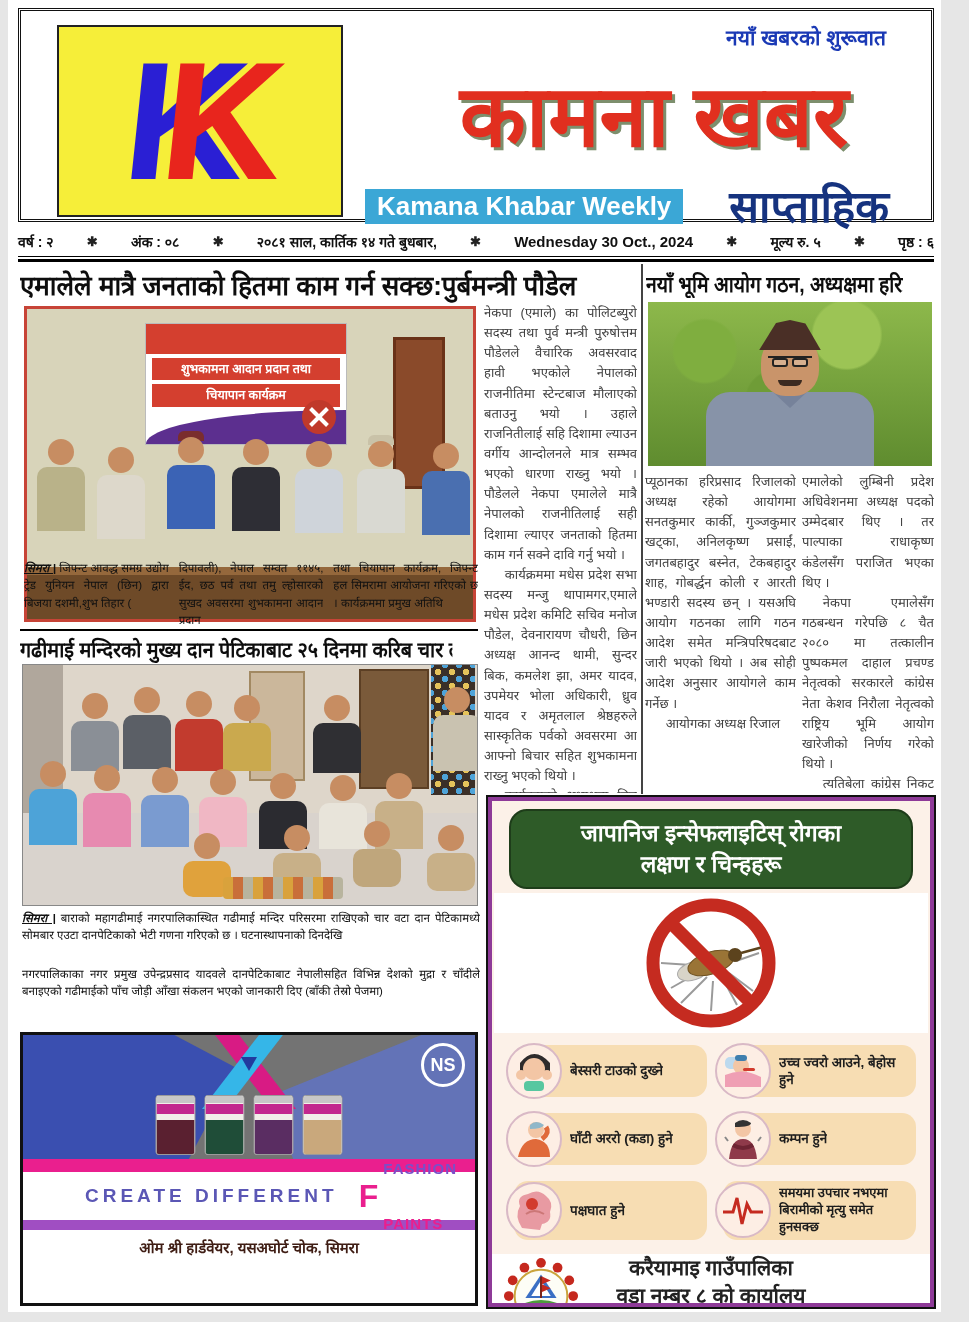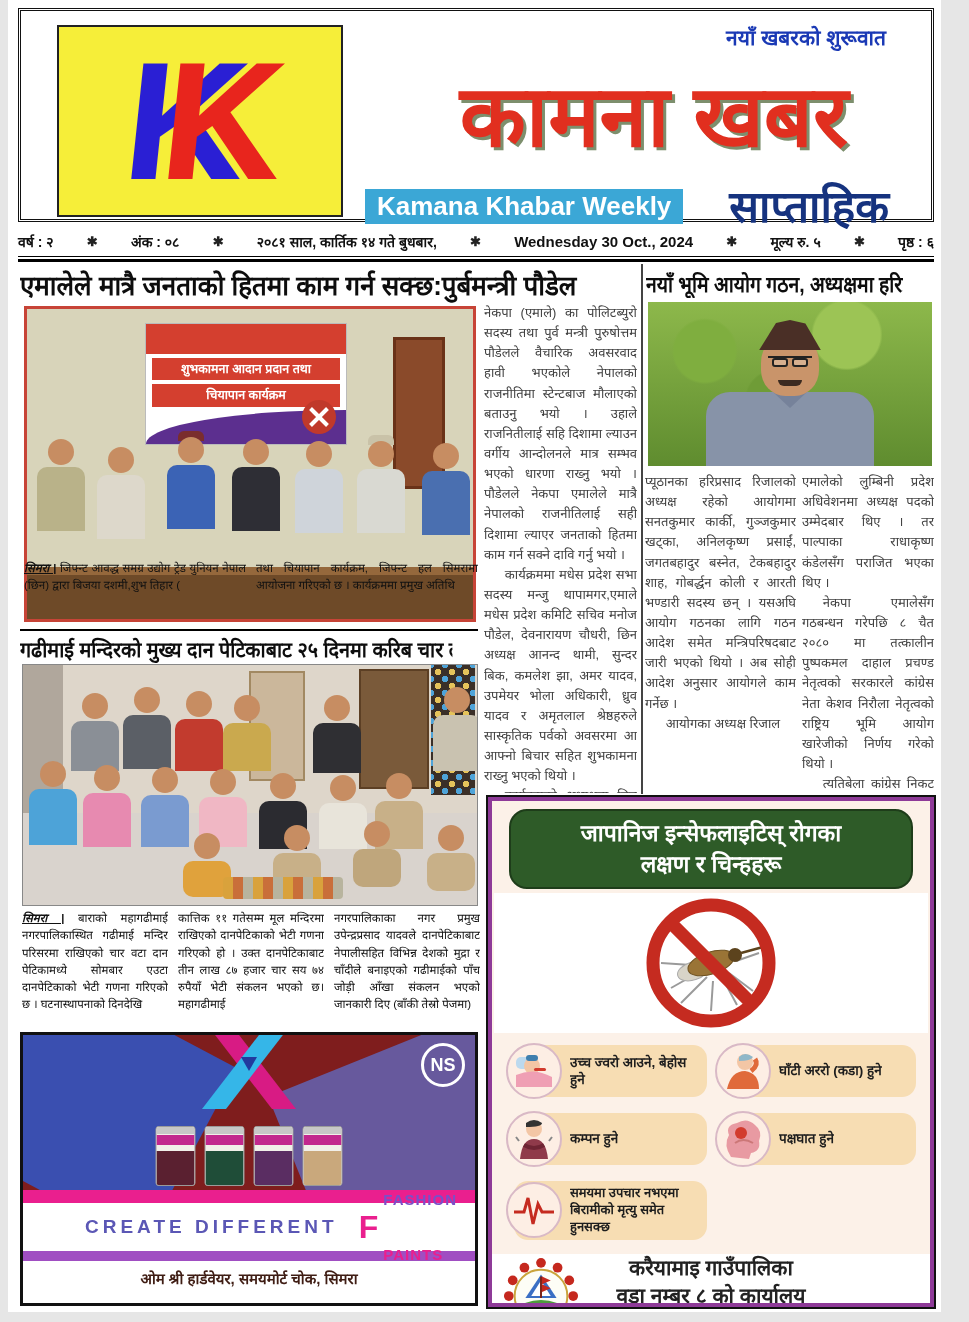--- a/index.html
+++ b/index.html
@@ -43,21 +43,21 @@
   .bodycol { font-size:13px; line-height:1.55; text-align:justify; color:#404040; overflow:hidden; }
   .bodycol p { text-indent:1.6em; }
   .bodycol p:first-child { text-indent:0; }
   .story1-body { left:484px; top:303px; width:153px; height:490px; }
   .s3col1 { left:645px; top:472px; width:151px; height:322px; }
   .s3col2 { left:802px; top:472px; width:132px; height:322px; }
   .cap-lead { font-weight:bold; font-style:italic; text-decoration:underline; }
   .caption { display:flex; gap:10px; font-size:11.5px; line-height:1.5; text-align:justify; color:#111; overflow:hidden; }
   .caption > div { flex:1; overflow:hidden; }
   .caption1 { left:24px; top:560px; width:454px; height:64px; }
-  .caption2 { left:22px; top:910px; width:458px; height:102px; }
+  .caption2 { left:22px; top:910px; width:458px; height:102px;flex-direction:column; }
 
   
   .photo1 { left:24px; top:306px; width:452px; height:316px; border:3px solid #c74437; background:#d8d4ba; overflow:hidden; }
   .p1-door { position:absolute; right:28px; top:28px; width:52px; height:152px; background:#8a4a2a; border:3px solid #6a3218; }
   .p1-banner { position:absolute; left:118px; top:14px; width:202px; height:122px; background:#fff; border:1px solid #bbb; }
   .p1-banner-top { height:30px; background:#d43f2f; }
   .p1-banner-mid { background:#d43f2f; margin:4px 6px 0 6px; color:#fff; font-weight:bold; font-size:12.5px;
                    text-align:center; padding:3px 2px; line-height:1.3; }
   .p1-wave { position:absolute; left:0; bottom:0; width:100%; height:34px; background:#5c2f8f; border-radius:100% 0 0 0; }
   .p1-gear { position:absolute; right:10px; bottom:10px; width:34px; height:34px; background:#c0392b; border-radius:50%; }
@@ -97,21 +97,21 @@
   .pt-topi { position:absolute; left:50%; bottom:116px; transform:translateX(-50%); width:70px; height:30px;
              background:#4a2f26; clip-path:polygon(6% 100%, 30% 10%, 50% 0, 72% 12%, 94% 100%); }
   .pt-glasses { position:absolute; left:50%; bottom:100px; transform:translateX(-50%); width:44px; height:10px;
                 border-top:2px solid #222; display:flex; gap:4px; justify-content:center; }
   .pt-glasses span { width:16px; height:9px; border:2px solid #222; border-radius:3px; background:rgba(255,255,255,.25); }
   .pt-mustache { position:absolute; left:50%; bottom:80px; transform:translateX(-50%); width:24px; height:6px;
                  background:#3c2a20; border-radius:0 0 8px 8px; }
 
   
   .paints { left:20px; top:1032px; width:458px; height:274px; border:3px solid #111; background:#fff; overflow:hidden; }
-  .pa-blue { position:relative; height:155px; background:#7f1d1d; overflow:hidden;text-align:center; }
+  .pa-blue { position:relative; height:124px; background:#737373; overflow:hidden;text-align:center; }
   .pa-tri1 { position:absolute; left:-40px; top:-30px; width:220px; height:200px; background:#3a4fb0; transform:rotate(28deg); }
   .pa-tri2 { position:absolute; right:-60px; top:10px; width:240px; height:190px; background:#5d74d4; transform:rotate(-22deg); opacity:.7; }
   .pa-x { position:absolute; left:50%; top:-4px; transform:translateX(-50%); }
   .pa-ns { position:absolute; right:10px; top:8px; width:44px; height:44px; border:3px solid #fff; border-radius:50%;
            color:#fff; font-weight:bold; font-size:18px; display:flex; align-items:center; justify-content:center; }
   .pa-cans { position:absolute; left:50%; bottom:4px; transform:translateX(-50%); display:flex; gap:9px; }
   .can { width:40px; height:60px; background:#f1efe9; border:1px solid #9a9a9a; border-radius:3px; position:relative; overflow:hidden; }
   .can::before { content:""; position:absolute; left:0; top:0; width:100%; height:7px; background:#c7c7c7; }
   .can .band { position:absolute; left:0; top:8px; width:100%; height:10px; background:#c2288e; }
   .can .label { position:absolute; left:0; bottom:0; width:100%; height:34px; }
@@ -221,20 +221,21 @@
   </div>
 
   <div class="abs bodycol story1-body">
     <p>नेकपा (एमाले) का पोलिटब्युरो सदस्य तथा पुर्व मन्त्री पुरुषोत्तम पौडेलले वैचारिक अवसरवाद हावी भएकोले नेपालको राजनीतिमा स्टेन्टबाज मौलाएको बताउनु भयो । उहाले राजनितीलाई सहि दिशामा ल्याउन वर्गीय आन्दोलनले मात्र सम्भव भएको धारणा राख्नु भयो । पौडेलले नेकपा एमालेले मात्रै नेपालको राजनीतिलाई सही दिशामा ल्याएर जनताको  हितमा काम गर्न सक्ने दावि गर्नु भयो ।</p>
     <p>कार्यक्रममा मधेस प्रदेश सभा सदस्य मन्जु थापामगर,एमाले मधेस प्रदेश कमिटि सचिव मनोज पौडेल, देवनारायण चौधरी, छिन अध्यक्ष आनन्द थामी, सुन्दर बिक, कमलेश झा, अमर यादव, उपमेयर भोला अधिकारी, ध्रुव यादव र अमृतलाल श्रेष्ठहरुले सास्कृतिक पर्वको अवसरमा आ आफ्नो बिचार सहित शुभकामना राख्नु भएको थियो ।</p>
     <p>कार्यक्रमको अध्यक्षता छिन मदेश प्रदेशका अध्यक्ष हेमराज न्यौपाने, स्वागत मन्तव्य मनोज चौधरी र सहजीकरण प्रेम चौधरीले गर्नु भएको थियो ।</p>
   </div>
 
   <div class="abs caption caption1">
     <div><span class="cap-lead">सिमरा |</span> <span>जिफ्न्ट आवद्ध समग्र उद्योग ट्रेड युनियन नेपाल (छिन) द्वारा बिजया दशमी,शुभ तिहार (</span></div>
+    <div>दिपावली), नेपाल सम्वत ११४५, ईद, छठ पर्व तथा तमु ल्होसारको सुखद अवसरमा शुभकामना आदान प्रदान</div>
     <div>तथा चियापान कार्यक्रम, जिफ्न्ट हल सिमरामा आयोजना गरिएको छ ।  कार्यक्रममा प्रमुख अतिथि</div>
   </div>
 
   <div class="abs headline h3">नयाँ भूमि आयोग गठन, अध्यक्षमा हरिप्रसाद रिजाल</div>
   <div class="abs photo3">
     <div class="pt-body"></div>
     <div class="pt-collar"></div>
     <div class="pt-head"></div>
     <div class="pt-topi"></div>
     <div class="pt-glasses">
@@ -329,21 +330,20 @@
       </div>
     <div class="person" style="left:160px;bottom:8px;top:auto">
         <div class="head"></div>
         <div class="torso" style="background:#e0a23c;height:36px;border-radius:10px"></div>
       </div>
     <div class="money"></div>
   </div>
 
   <div class="abs caption caption2">
     <div><span class="cap-lead">सिमरा |</span> <span>बाराको महागढीमाई नगरपालिकास्थित गढीमाई मन्दिर परिसरमा राखिएको चार वटा दान पेटिकामध्ये सोमबार एउटा दानपेटिकाको भेटी गणना गरिएको छ । घटनास्थापनाको दिनदेखि</span></div>
-    <div>कात्तिक ११ गतेसम्म मूल मन्दिरमा राखिएको दानपेटिकाको भेटी गणना गरिएको हो ।  उक्त दानपेटिकाबाट तीन लाख ८७ हजार चार सय ७४ रुपैयाँ भेटी संकलन भएको छ। महागढीमाई</div>
     <div>नगरपालिकाका नगर प्रमुख उपेन्द्रप्रसाद यादवले दानपेटिकाबाट नेपालीसहित विभिन्न देशको मुद्रा र चाँदीले बनाइएको गढीमाईको पाँच जोड़ी आँखा संकलन भएको जानकारी दिए (बाँकी तेस्रो पेजमा)</div>
   </div>
 
   <div class="abs paints">
     <div class="pa-blue">
       <div class="pa-tri1"></div>
       <div class="pa-tri2"></div>
       <svg class="pa-x" width="110" height="78" viewBox="0 0 110 78">
         <polygon points="18,0 42,0 102,78 78,78" fill="#d81b84"></polygon>
         <polygon points="68,0 92,0 32,78 8,78" fill="#35b6e8"></polygon>
@@ -375,21 +375,21 @@
       <div class="pa-brand">
         <span class="pa-f">F</span>
         <span class="pa-brand-txt">
           <span class="t1">FASHION</span>
           <span class="t2">PAINTS</span>
         </span>
       </div>
     </div>
     <div class="pa-purple"></div>
     <div class="pa-addr">
-      <div>ओम श्री हार्डवेयर, समयमोर्ट चोक, सिमरा</div>
+      <div>ओम श्री हार्डवेयर, यसअघोर्ट चोक, सिमरा</div>
     </div>
   </div>
 
   <div class="abs je">
     <div class="je-title">
       <div>जापानिज इन्सेफलाइटिस् रोगका</div>
       <div>लक्षण र चिन्हहरू</div>
     </div>
     <div class="je-mosq">
       <svg width="140" height="140" viewBox="0 0 140 140">
@@ -399,20 +399,32 @@
         </g>
         <ellipse cx="52" cy="78" rx="16" ry="9" fill="#d8d4c8" stroke="#aaa" transform="rotate(-18 52 78)"></ellipse>
         <ellipse cx="70" cy="70" rx="24" ry="11" fill="#9a7436" stroke="#6e511f" transform="rotate(-18 70 70)"></ellipse>
         <circle cx="94" cy="62" r="7" fill="#5c431d"></circle>
         <path d="M100 60 L122 54" stroke="#5c431d" stroke-width="2.5"></path>
         <circle cx="70" cy="70" r="58" fill="none" stroke="#c52b20" stroke-width="13"></circle>
         <line x1="29" y1="29" x2="111" y2="111" stroke="#c52b20" stroke-width="13"></line>
       </svg>
     </div>
     <div class="je-grid">
+      <div class="tile">
+        <div class="tile-icon">
+          <svg width="44" height="44" viewBox="0 0 44 44">
+              <path d="M8 14 Q22 -4 38 14 L38 30 Q30 22 28 12 Q18 16 8 26 Z" fill="#2e2b2b"></path>
+              <circle cx="22" cy="20" r="11" fill="#f3c6a5"></circle>
+              <circle cx="9" cy="26" r="5" fill="#f3c6a5"></circle>
+              <circle cx="35" cy="26" r="5" fill="#f3c6a5"></circle>
+              <rect x="12" y="32" width="20" height="10" rx="4" fill="#57c7a0"></rect>
+            </svg>
+        </div>
+        <div class="tile-label">बेस्सरी टाउको दुख्ने</div>
+      </div>
       <div class="tile">
         <div class="tile-icon">
           <svg width="44" height="44" viewBox="0 0 44 44">
               <rect x="4" y="8" width="22" height="12" rx="5" fill="#bcd9ee"></rect>
               <circle cx="20" cy="17" r="8" fill="#f3c6a5"></circle>
               <rect x="14" y="6" width="12" height="6" rx="3" fill="#3f7fae"></rect>
               <rect x="22" y="19" width="12" height="3" rx="1.5" fill="#d23b2e"></rect>
               <path d="M4 26 Q22 18 40 28 L40 38 L4 38 Z" fill="#ef9fb4"></path>
             </svg>
         </div>

